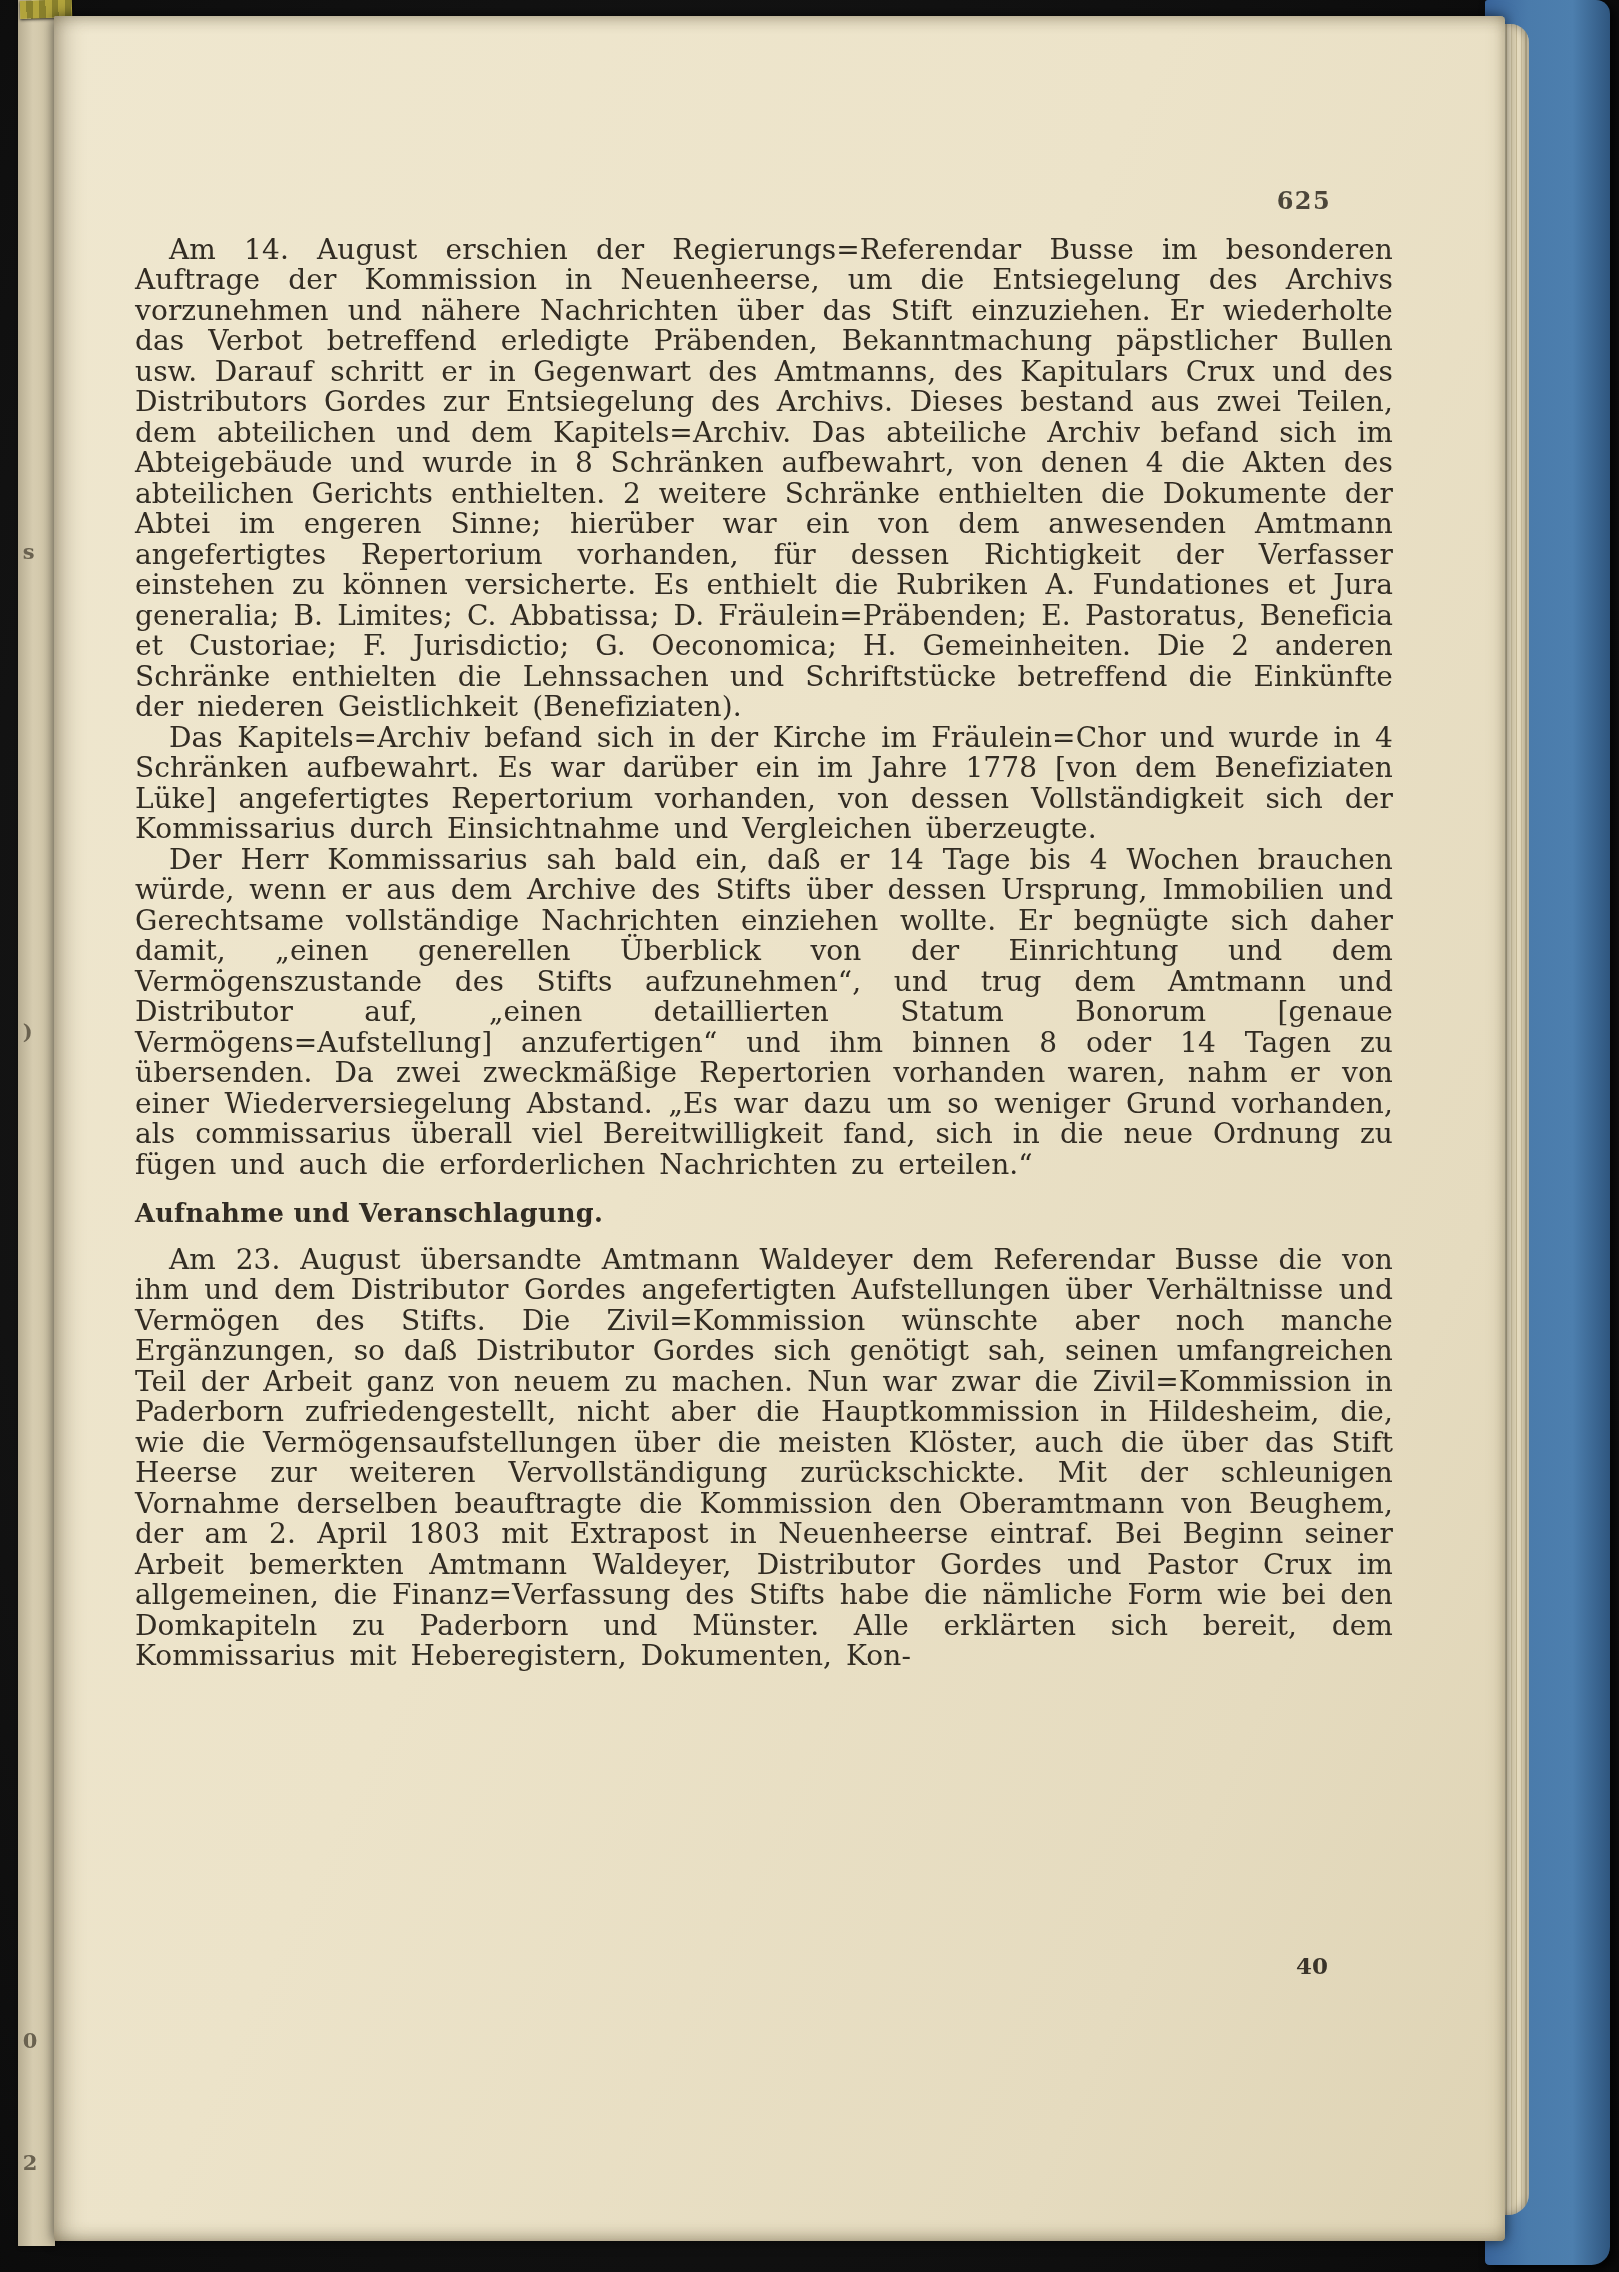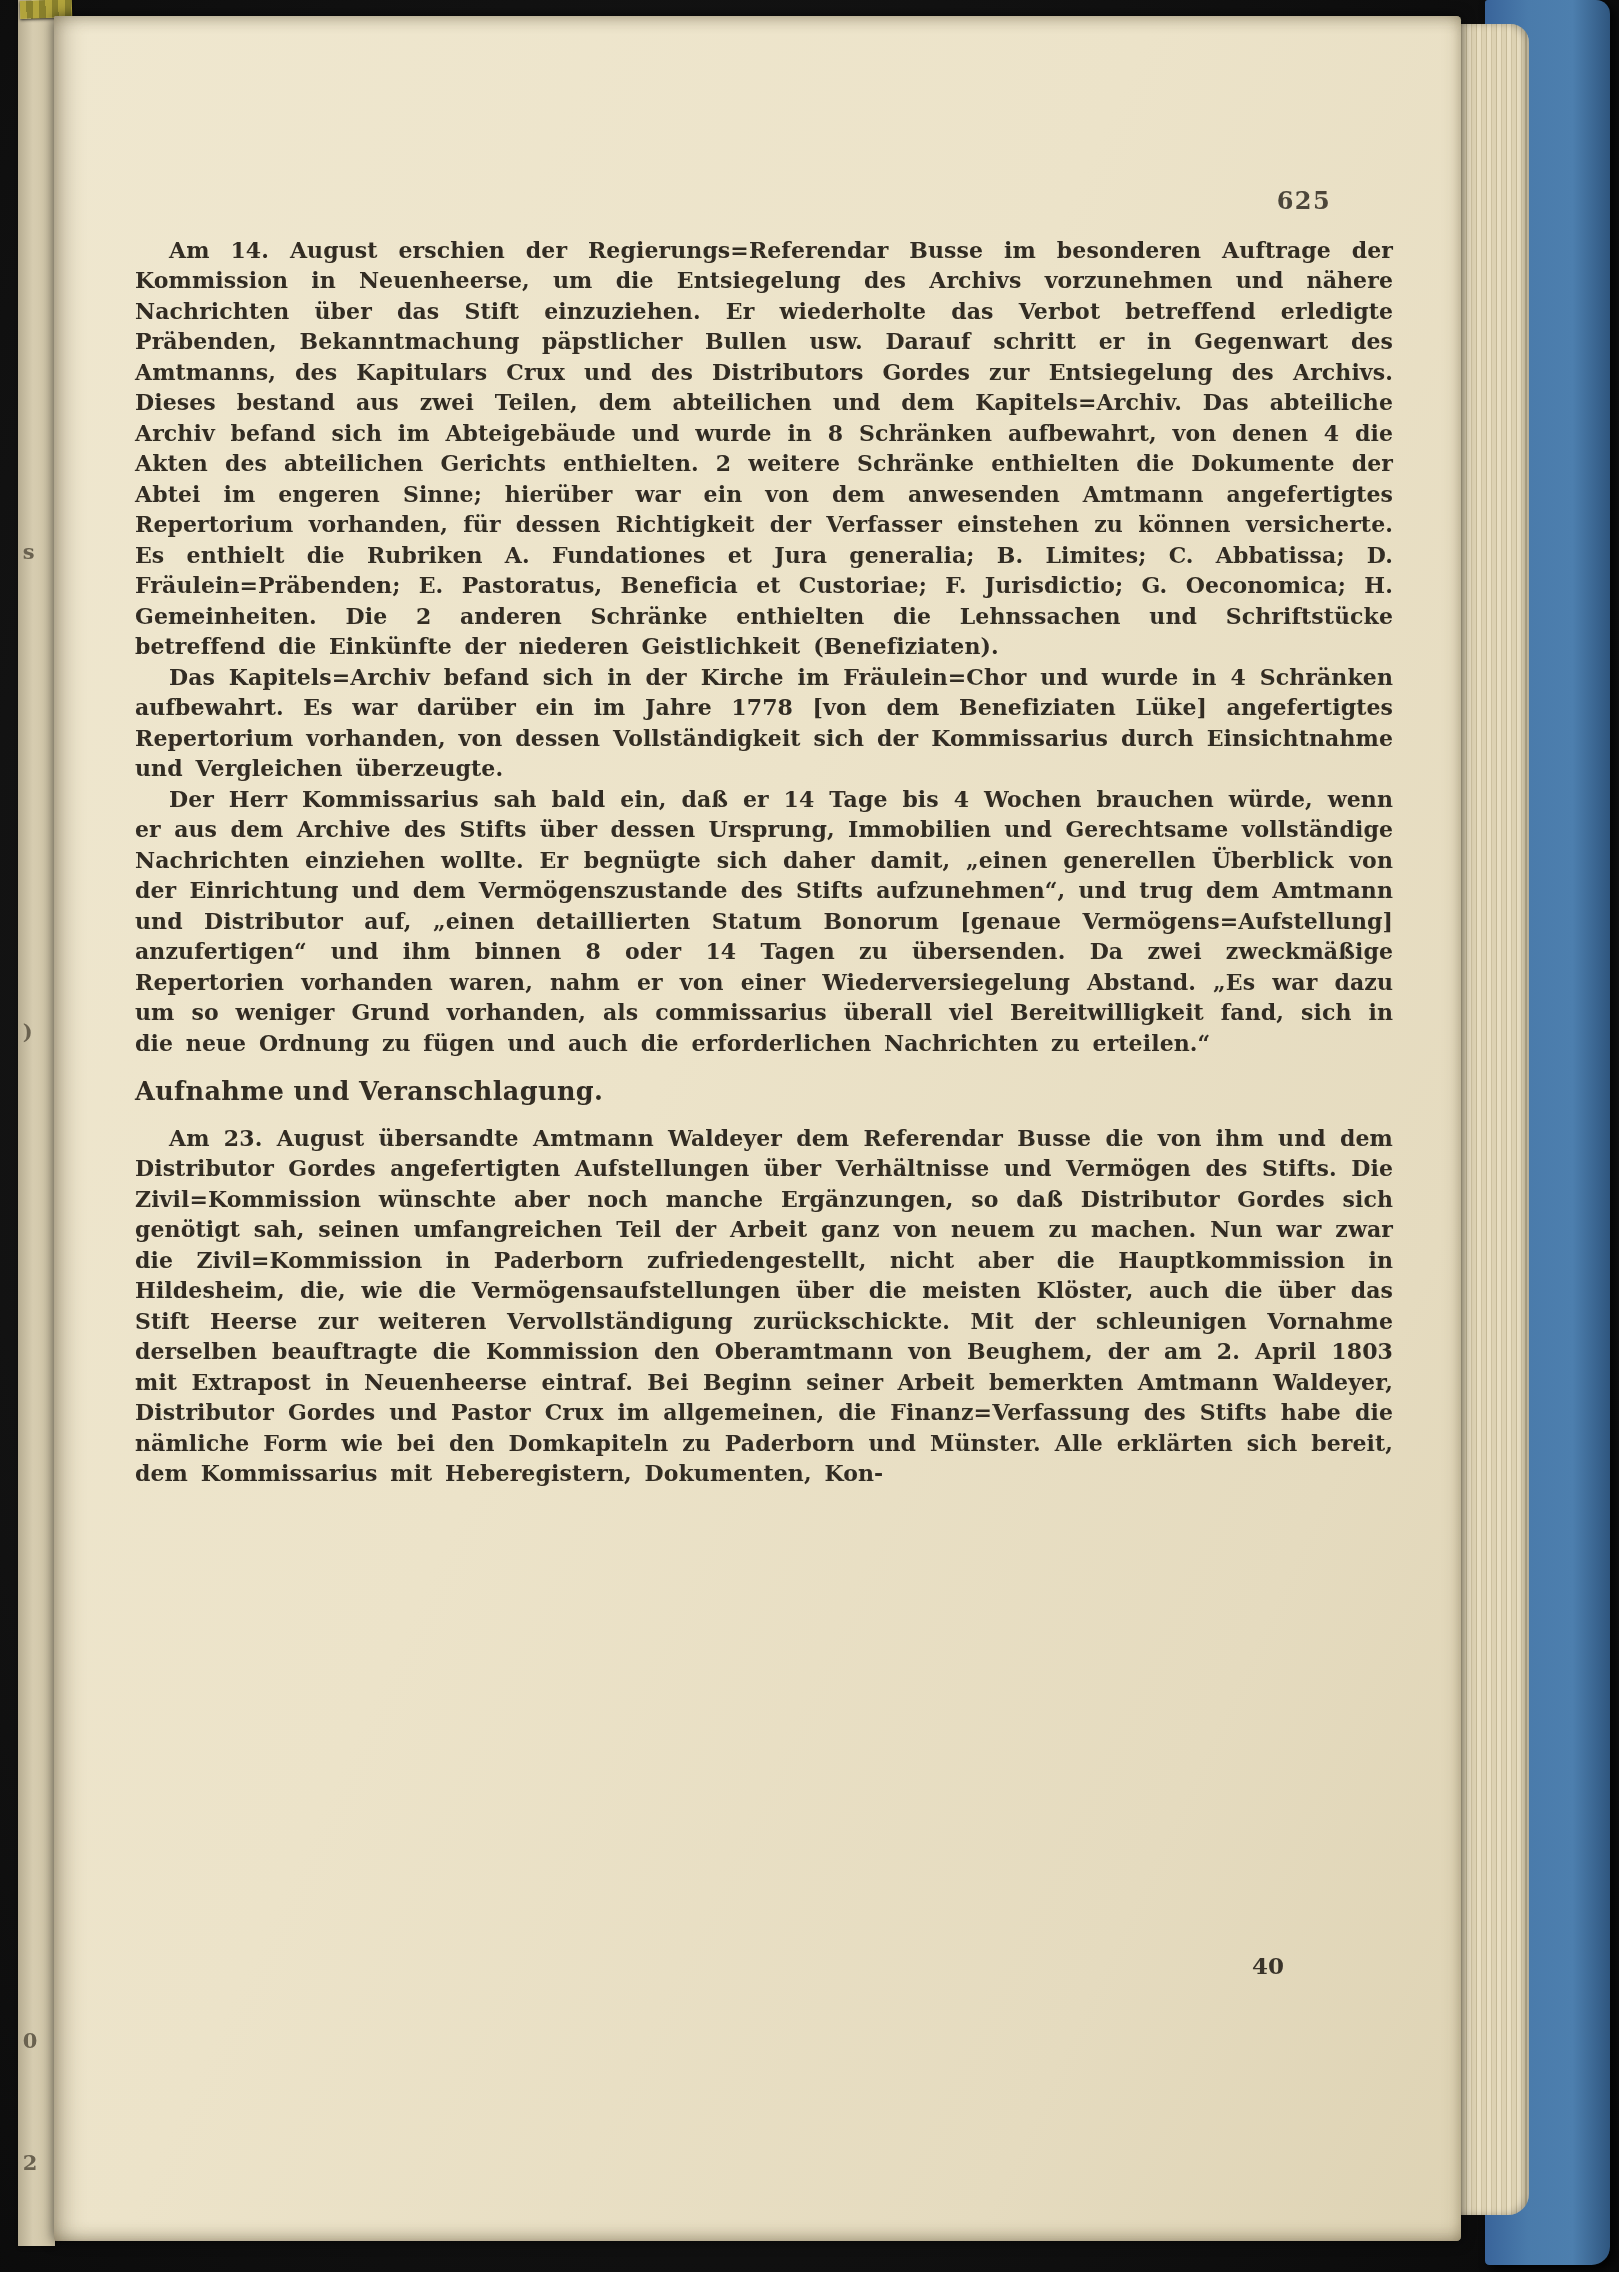--- a/index.html
+++ b/index.html
@@ -84,42 +84,43 @@
     height: 2225px;
     background:
       linear-gradient(115deg, #efe7cf 0%, #ece3c9 45%, #e5dbbf 80%, #ded3b4 100%);
     border-radius: 2.1px 4.3px 4.3px 2.1px;
     box-shadow:
       inset 15.6px 0 24px -10px rgba(70,58,32,0.45),
       inset -10px 0 18.4px -10px rgba(90,76,44,0.35),
       inset 0 10px 15.6px -8.5px rgba(70,58,32,0.30),
       inset 0 -11.3px 18.4px -10px rgba(70,58,32,0.35),
       0 0 12.8px rgba(0,0,0,0.65);
+    padding-left: 44px;
   }
   .content {
     position: absolute;
     left: 81px;
     top: 170px;
     width: 1258px;
     color: #332d24;
   }
   .page-number {
     text-align: right;
     padding-right: 62px;
     font-size: 24px;
     font-weight: bold;
     color: #4c463a;
     margin-bottom: 20px;
     letter-spacing: 1.4px;
   }
   .para {
     margin: 0;
-    font-size: 22px;
+    font-size: 28px;
     line-height: 30.5px;
-    font-weight: bold;
+    font-weight: normal;
     letter-spacing: 0.1px;
     word-spacing: 5px;
     text-align: justify;
     text-indent: 34px;
     color: #322c23;
   }
   .section-heading {
     margin: 18.4px 0 15.6px 0;
     font-size: 25.5px;
     line-height: 30.5px;

